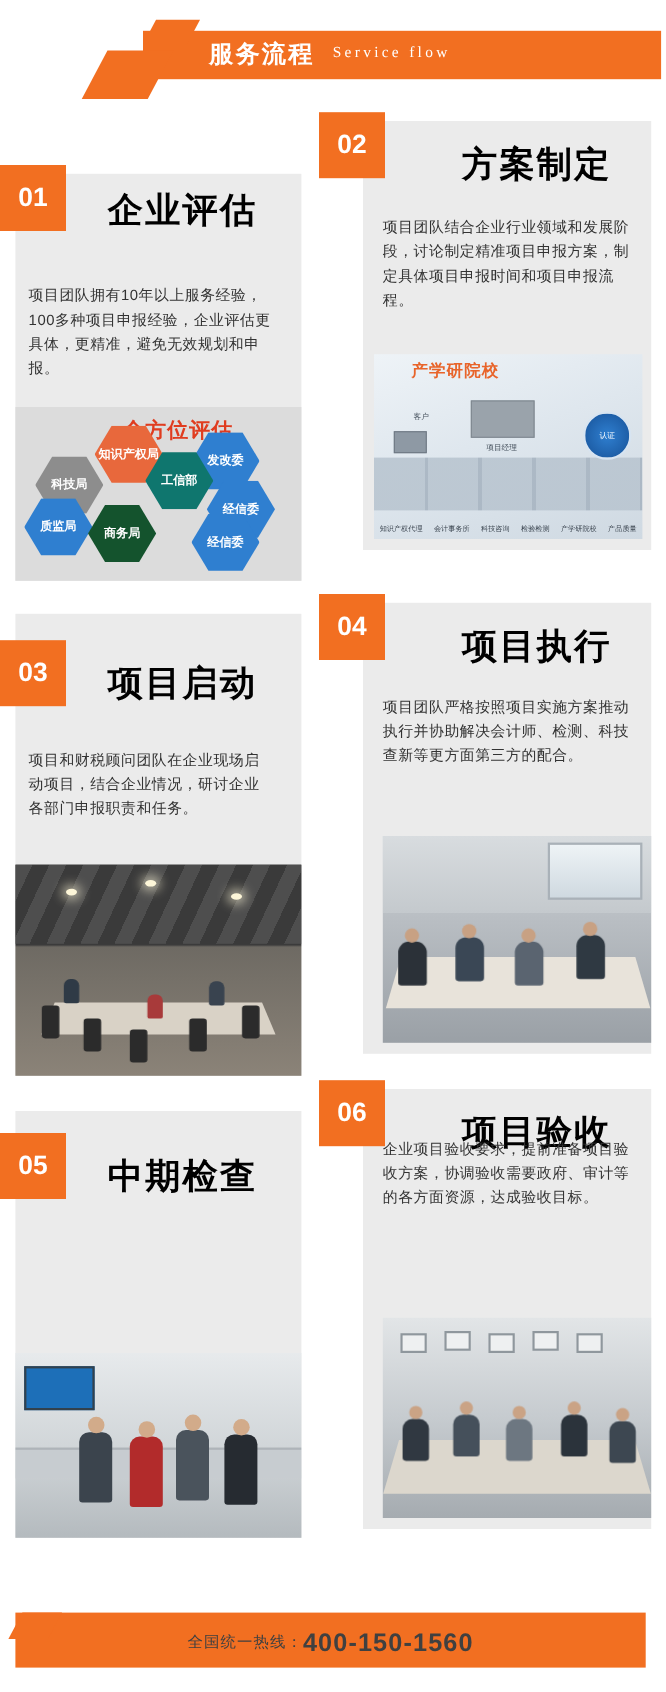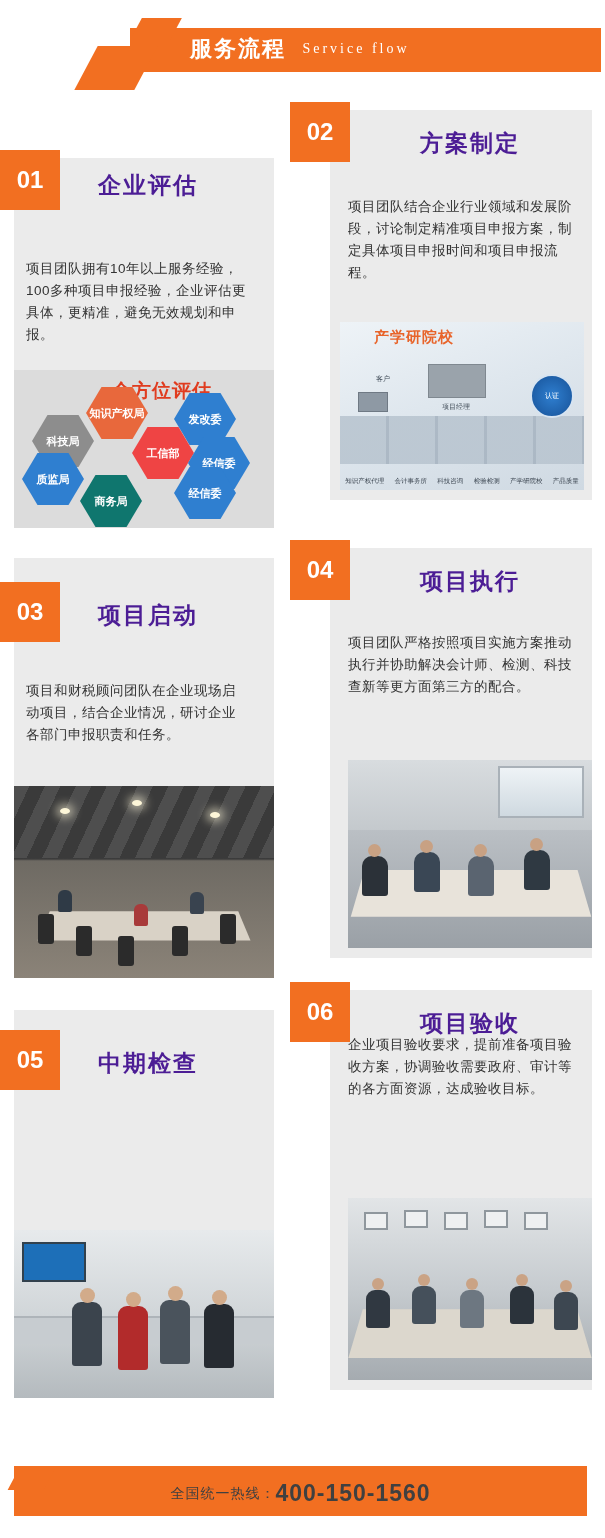--- a/index.html
+++ b/index.html
@@ -84,22 +84,22 @@
     font-weight: bold;
     font-family: "Liberation Sans", sans-serif;
     display: flex;
     align-items: center;
     justify-content: center;
     width: 60px; height: 60px;
     z-index: 5;
   }
   .card-title {
     position: absolute;
-    color: #4c1d95;
-    font-size: 23px;
+    color: #000000;
+    font-size: 32px;
     font-weight: bold;
     letter-spacing: 2px;
     white-space: nowrap;
   }
   .card-text {
     position: absolute;
     color: #333;
     font-size: 13.5px;
     line-height: 22px;
     letter-spacing: 0.5px;
@@ -132,23 +132,23 @@
     display: flex; align-items: center; justify-content: center;
     color: #fff; font-size: 11px; font-weight: bold;
     clip-path: polygon(25% 2%, 75% 2%, 100% 50%, 75% 98%, 25% 98%, 0% 50%);
     text-align: center;
     line-height: 13px;
   }
   #hex1 { left: 18px;  top: 44px;  background: #8d8d8d; }
   #hex2 { left: 72px;  top: 16px;  background: #e8683c; }
   #hex3 { left: 160px; top: 22px;  background: #2f7fd0; }
   #hex4 { left: 8px;   top: 82px;  background: #2f7fd0; }
-  #hex5 { left: 118px; top: 56px;  background: #ef4444; }
+  #hex5 { left: 118px; top: 40px;  background: #0f766e; }
   #hex6 { left: 174px; top: 66px;  background: #2f7fd0; }
-  #hex7 { left: 66px;  top: 104px;  background: #0f766e; }
+  #hex7 { left: 66px;  top: 88px;  background: #14532d; }
   #hex8 { left: 160px; top: 96px;  background: #2f7fd0; }
 
   
   #card2 { left: 330px; top: 110px; width: 262px; height: 390px; }
   #badge2 { left: 290px; top: 102px; }
   #title2 { left: 420px; top: 128px; }
   #text2 { left: 348px; top: 196px; width: 226px; }
   .photo2 {
     position: absolute;
     left: 340px; top: 322px;

